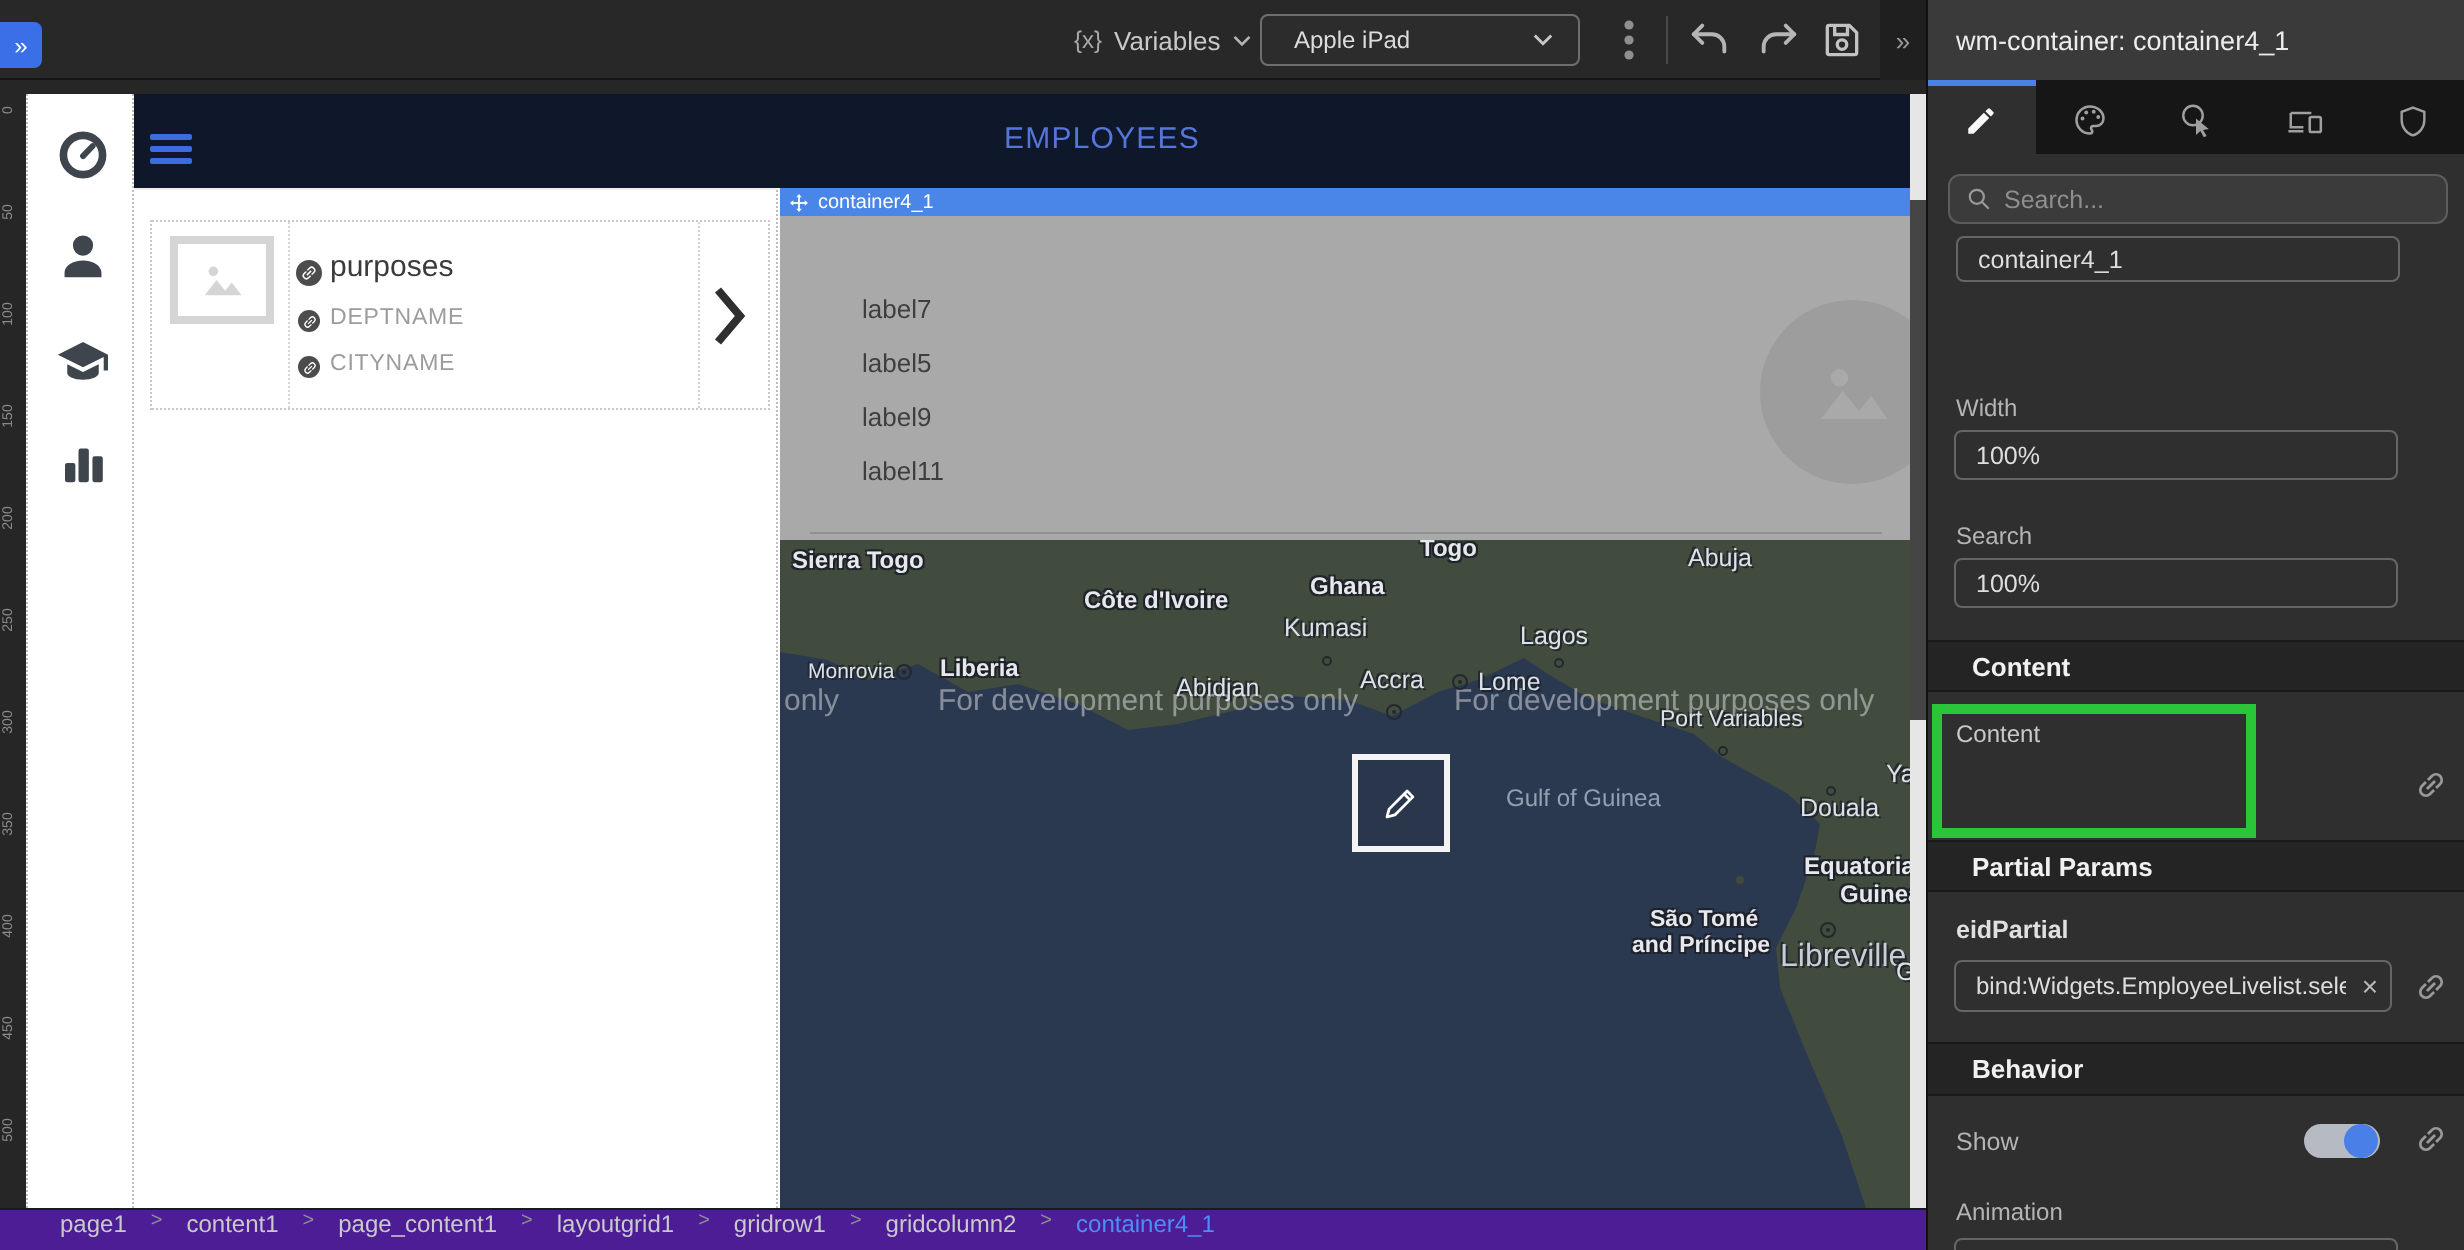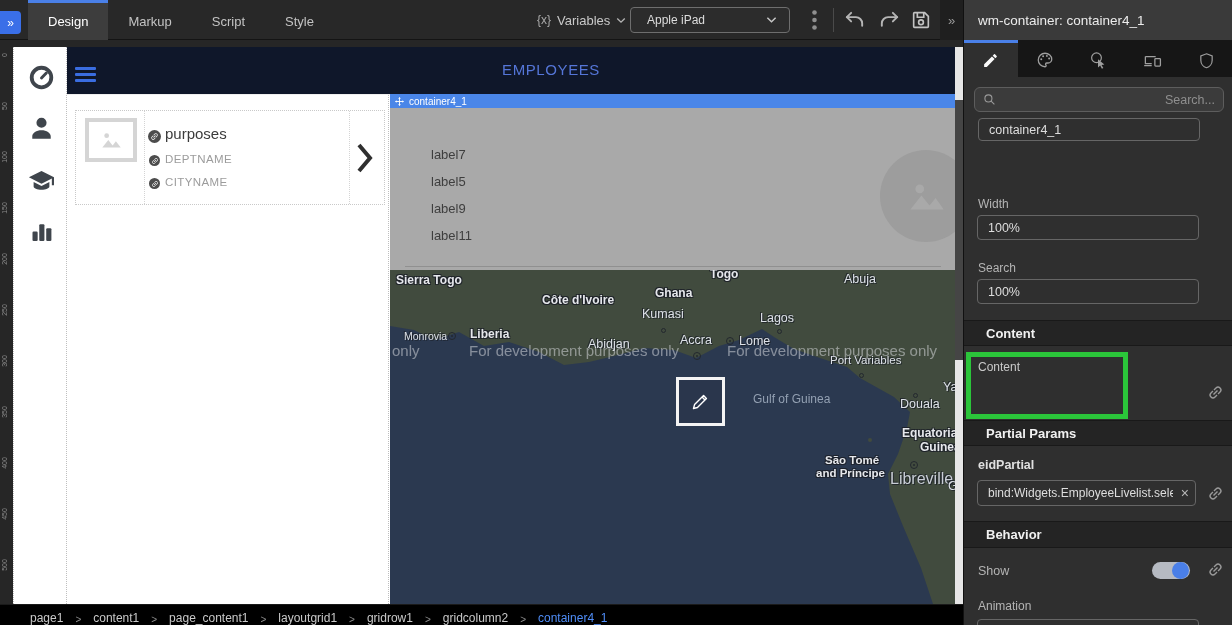--- a/index.html
+++ b/index.html
@@ -107,57 +107,51 @@
   .ihdr { position:absolute; left:0; top:0; width:269px; height:40px; background:#3a3a3a;
           color:#ececec; font-size:13.5px; display:flex; align-items:center; padding-left:14px; }
   .itabs { position:absolute; left:0; top:40px; width:269px; height:37px; background:#161616; display:flex; }
   .itab { width:53.8px; height:37px; display:flex; align-items:center; justify-content:center;
           border-top:3px solid transparent; cursor:pointer; }
   .itab.active { background:#2f2f2f; border-top:3px solid #4a80e8; }
   .searchbox { position:absolute; left:10px; top:87px; width:250px; height:25px; background:#3b3b3b;
                border:1px solid #5d5d5d; border-radius:6px; display:flex; align-items:center;
                gap:6px; padding:0 8px; }
   .searchbox input { flex:1; background:transparent; border:none; outline:none; color:#cfcfcf;
-                     font-size:12.5px; font-family:"Liberation Sans",sans-serif;text-align:right; }
+                     font-size:12.5px; font-family:"Liberation Sans",sans-serif; }
   .searchbox input::placeholder { color:#8f8f8f; }
   .inp { background:transparent; border:1px solid #666; border-radius:4px; color:#dedede;
          font-size:12.5px; display:flex; align-items:center; padding:0 10px; }
   .inp input { width:100%; background:transparent; border:none; outline:none; color:#dedede;
                font-size:12.5px; font-family:"Liberation Sans",sans-serif; }
   .plabel { position:absolute; left:14px; color:#b4b4b4; font-size:12px; }
   .sec { position:absolute; left:0; width:269px; height:26px; background:#242424;
          border-top:1px solid #191919; border-bottom:1px solid #191919; color:#f1f1f1;
          font-weight:bold; font-size:13px; display:flex; align-items:center; padding-left:22px; }
   .linkic { position:absolute; cursor:pointer; }
   .greenbox { position:absolute; left:2px; top:352px; width:162px; height:67px;
               border:5px solid #2bc53a; z-index:6; pointer-events:none; }
   .toggle { position:absolute; left:188px; top:561px; width:38px; height:19px; cursor:pointer; }
   .tgtrack { position:absolute; left:0; top:1px; width:38px; height:17px; border-radius:9px; background:#b6bac2; }
   .tgknob { position:absolute; left:20px; top:1px; width:17px; height:17px; border-radius:50%; background:#4a7fe8; }
   .clearx { position:absolute; right:6px; top:3px; color:#b9b9b9; font-size:14px; cursor:pointer; line-height:18px; }
 
   
-  .breadcrumb { position:absolute; left:0; top:604px; width:963px; height:21px; background:#000000;
-                border-top:1px solid #1a1a1a; display:flex; align-items:flex-end; gap:12px;
+  .breadcrumb { position:absolute; left:0; top:604px; width:963px; height:21px; background:#4c1d95;
+                border-top:1px solid #1a1a1a; display:flex; align-items:flex-start; gap:12px;
                 padding-left:30px; font-size:12px; color:#c9c9c9; }
   .bsep { color:#8f8f8f; font-size:10px; }
   .bitem { cursor:pointer; }
   .bitem.active { color:#4f8df7; }
 </style>
 </head>
 <body>
 
 <div class="toolbar">
   <div class="collapse-btn">»</div>
-  <div class="tabs">
-    <div class="ttab active">Design</div>
-    <div class="ttab">Markup</div>
-    <div class="ttab">Script</div>
-    <div class="ttab">Style</div>
-  </div>
   <div class="vars">
     <span class="vx">{x}</span>
     <span>Variables</span>
     <svg width="10" height="7" viewBox="0 0 12 8">
       <path d="M1.5 1.5l4.5 4.5 4.5-4.5" fill="none" stroke="#b5b5b5" stroke-width="1.6"></path>
       </svg>
   </div>
   <div class="devsel">
     <span>Apple iPad</span>
     <svg width="11" height="8" viewBox="0 0 12 8">

